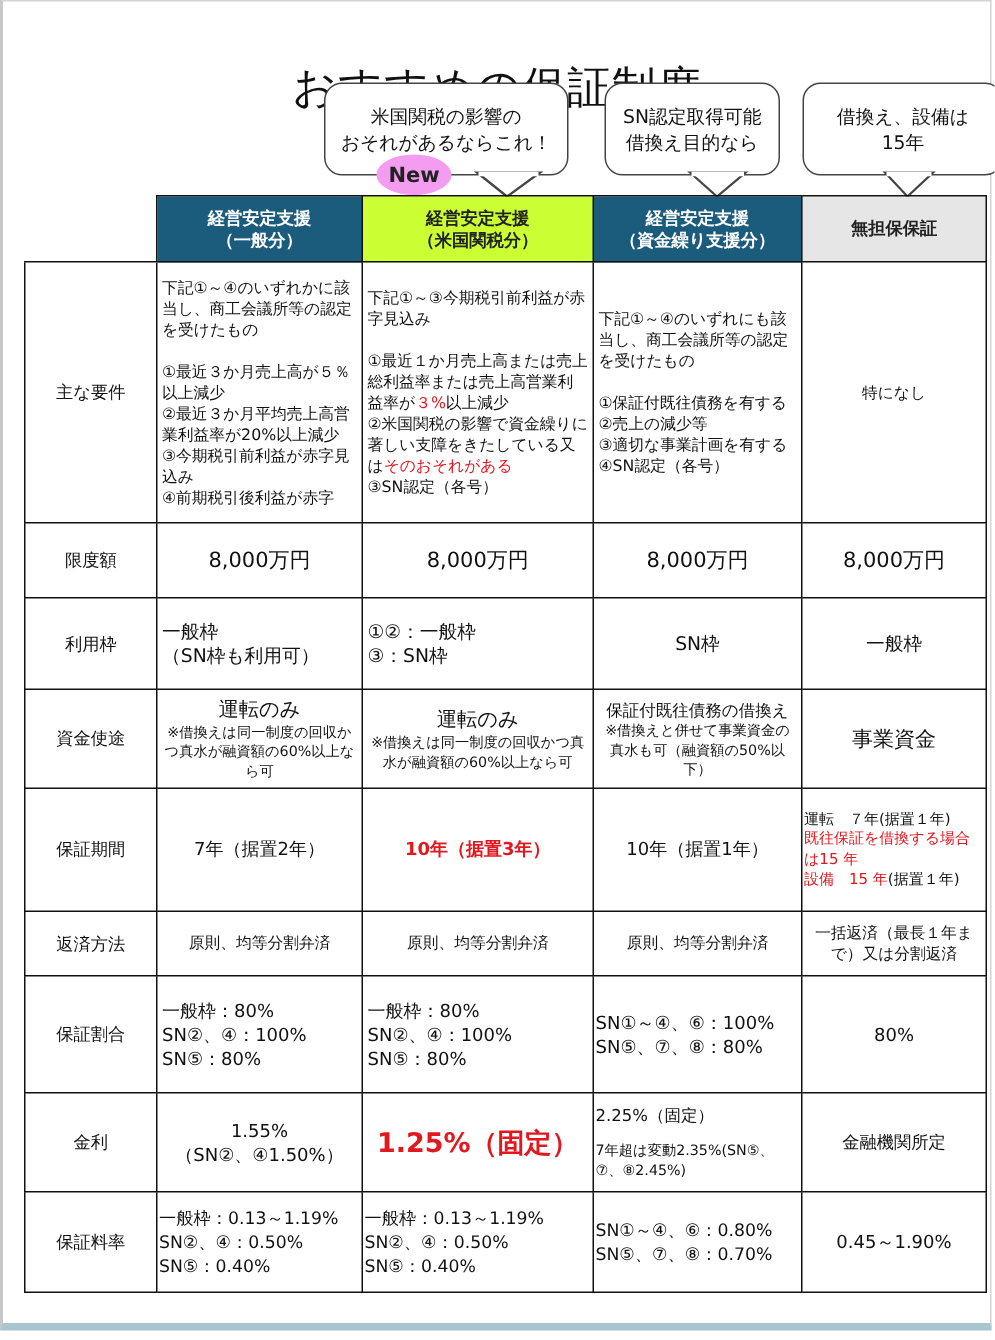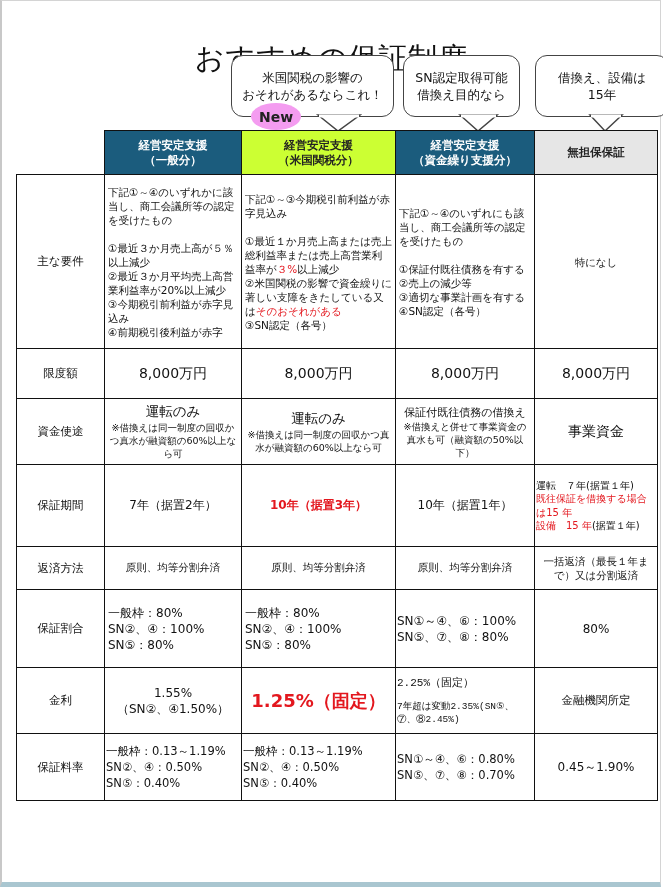--- a/index.html
+++ b/index.html
@@ -31,21 +31,21 @@
   .pre { white-space:pre-line; }
   .tiny { font-size:9.5px; line-height:13px; }
 </style>
 </head>
 <body>
 
 <div class="frame"></div>
 
 <div class="title">おすすめの保証制度</div>
 
-<div class="bubble pre" style="left:231px; top:55px; width:163px; height:62px;">米国関税の影響の
+<div class="bubble pre" style="left:216px; top:55px; width:163px; height:62px;">米国関税の影響の
 おそれがあるならこれ！</div>
 <div class="bubble pre" style="left:403px; top:55px; width:117px; height:62px;">SN認定取得可能
 借換え目的なら</div>
 <div class="bubble pre" style="left:535px; top:55px; width:134px; height:62px;">借換え、設備は
 15年</div>
 
 <svg width="663" height="140" style="position:absolute;left:0;top:0;pointer-events:none;">
   <polygon points="318,115 338,131 360,115" fill="#fff" stroke="#444" stroke-width="1.5"></polygon>
   <line x1="319" y1="116" x2="359" y2="116" stroke="#fff" stroke-width="3"></line>
   <polygon points="460,115 478,131 497,115" fill="#fff" stroke="#444" stroke-width="1.5"></polygon>
@@ -99,20 +99,29 @@
   </tr>
 
   <tr style="height:50px;">
     <td class="label">限度額</td>
     <td class="big">8,000万円</td>
     <td class="big">8,000万円</td>
     <td class="big">8,000万円</td>
     <td class="big">8,000万円</td>
   </tr>
 
+  <tr style="height:61px;">
+    <td class="label">利用枠</td>
+    <td class="left pre" style="font-size:12.5px;line-height:16px;">一般枠
+（SN枠も利用可）</td>
+    <td class="left pre" style="font-size:12.5px;line-height:16px;">①②：一般枠
+③：SN枠</td>
+    <td style="font-size:12.5px;">SN枠</td>
+    <td style="font-size:12.5px;">一般枠</td>
+  </tr>
 
   <tr style="height:66px;">
     <td class="label">資金使途</td>
     <td>
           <div style="font-size:13.5px;">運転のみ</div>
           <div class="tiny">※借換えは同一制度の回収かつ真水が融資額の60%以上なら可</div>
         </td>
     <td>
           <div style="font-size:13.5px;">運転のみ</div>
           <div class="tiny">※借換えは同一制度の回収かつ真水が融資額の60%以上なら可</div>
@@ -153,21 +162,21 @@
     <td class="left pre" style="font-size:12px;line-height:16px;padding:0 1px;">SN①～④、⑥：100%
 SN⑤、⑦、⑧：80%</td>
     <td style="font-size:12px;">80%</td>
   </tr>
 
   <tr style="height:66px;">
     <td class="label">金利</td>
     <td class="pre" style="font-size:12px;line-height:16px;">1.55%
 （SN②、④1.50%）</td>
     <td class="red bold" style="font-size:18px;">1.25%（固定）</td>
-    <td class="left" style="padding:4px 1px;font-family:Liberation Mono, monospace;">
+    <td class="left" style="padding:4px 1px;">
           <div style="font-size:11px;margin-bottom:10px;">2.25%（固定）</div>
           <div class="tiny">7年超は変動2.35%(SN⑤、⑦、⑧2.45%)</div>
         </td>
     <td style="font-size:11.5px;">金融機関所定</td>
   </tr>
 
   <tr style="height:67px;">
     <td class="label">保証料率</td>
     <td class="left pre" style="font-size:11.5px;line-height:16px;padding:0 1px;">一般枠：0.13～1.19%
 SN②、④：0.50%

